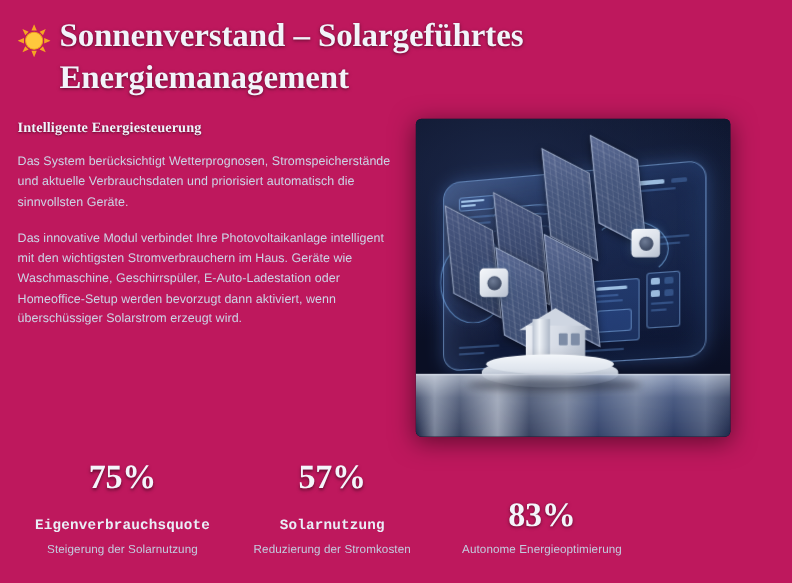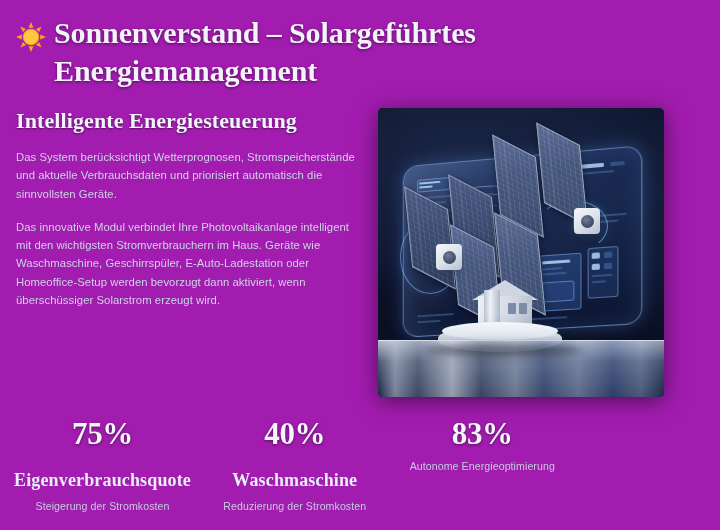--- a/index.html
+++ b/index.html
@@ -14,21 +14,21 @@
     background:#0a0c1e;
     font-family:"Liberation Sans", sans-serif;
     color:#e8ecf6;
     position:relative;
   }
 
   .slide {
     position:absolute;
     inset:0;
     width:720px; height:530px;
-    background:#a21caf;
+    background:#be185d;
   }
 
   
   .title-block {
     position:absolute;
     left:16px; top:14px;
     width:480px;
   }
   .title-row {
     display:flex;
@@ -54,21 +54,21 @@
   }
 
   
   .left-col {
     position:absolute;
     left:16px; top:108px;
     width:340px;
   }
   .sub-heading {
     font-family:"Liberation Serif", serif;
-    font-size:22px;
+    font-size:13px;
     font-weight:700;
     color:#f1f4fb;
     letter-spacing:.1px;
     margin-bottom:14px;
     text-shadow:0 1px 2px rgba(0,0,0,.5);
   }
   .para {
     font-size:11.3px;
     line-height:1.62;
     color:#ccd4e6;
@@ -260,41 +260,42 @@
     left:46px; top:236px;
     width:160px; height:12px;
     border-radius:50%;
     background:rgba(10,14,30,.5);
     filter:blur(4px);
   }
 
   
   .stats {
     position:absolute;
-    left:4px; top:418px;
+    left:16px; top:418px;
     width:572px;
     display:flex;
+    align-items:flex-end;
   }
   .stat {
     flex:1 1 0;
     text-align:center;
     padding:0 10px;
   }
   .stat-value {
     font-family:"Liberation Serif", serif;
     font-size:31px;
     font-weight:700;
     line-height:1.05;
     color:#f4f6fb;
     letter-spacing:-0.3px;
     text-shadow:0 1px 3px rgba(0,0,0,.5);
   }
   .stat-label {
-    font-family:Liberation Serif, serif;
-    font-size:18px;
+    font-family:Liberation Mono, monospace;
+    font-size:13px;
     font-weight:700;
     color:#eaeef7;
     margin-top:19px;
     letter-spacing:.15px;
   }
   .stat-desc {
     font-size:10.6px;
     color:#c3ccdf;
     margin-top:9px;
     letter-spacing:.08px;
@@ -412,26 +413,26 @@
       <div class="floor-shadow"></div>
 
     </div>
   </div>
 
   <div class="stats">
 
     <div class="stat">
       <div class="stat-value">75%</div>
       <div class="stat-label">Eigenverbrauchsquote</div>
-      <div class="stat-desc">Steigerung der Stromkosten</div>
+      <div class="stat-desc">Steigerung der Solarnutzung</div>
     </div>
 
     <div class="stat">
-      <div class="stat-value">40%</div>
-      <div class="stat-label">Waschmaschine</div>
+      <div class="stat-value">57%</div>
+      <div class="stat-label">Solarnutzung</div>
       <div class="stat-desc">Reduzierung der Stromkosten</div>
     </div>
 
     <div class="stat">
       <div class="stat-value">83%</div>
       <div class="stat-desc">Autonome Energieoptimierung</div>
     </div>
 
   </div>
 

